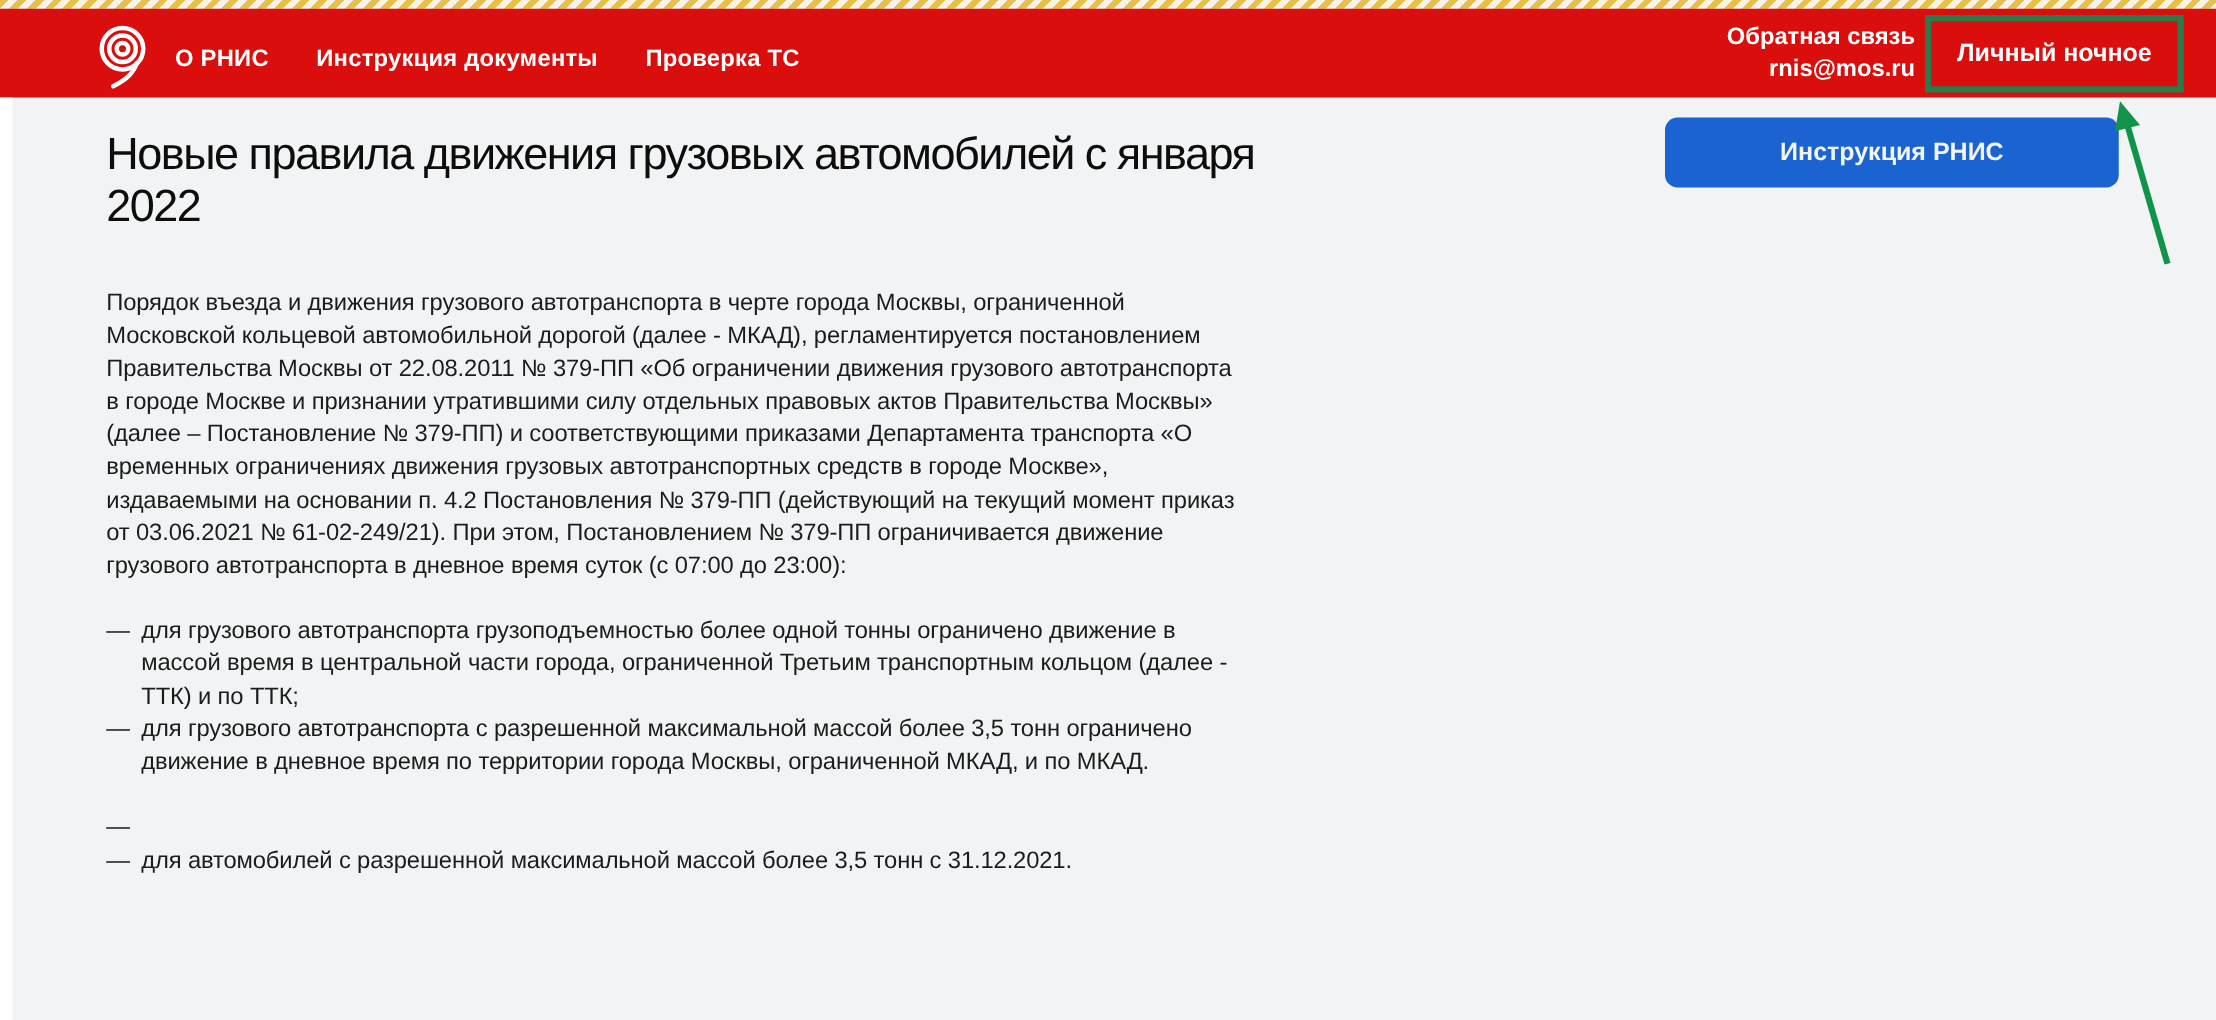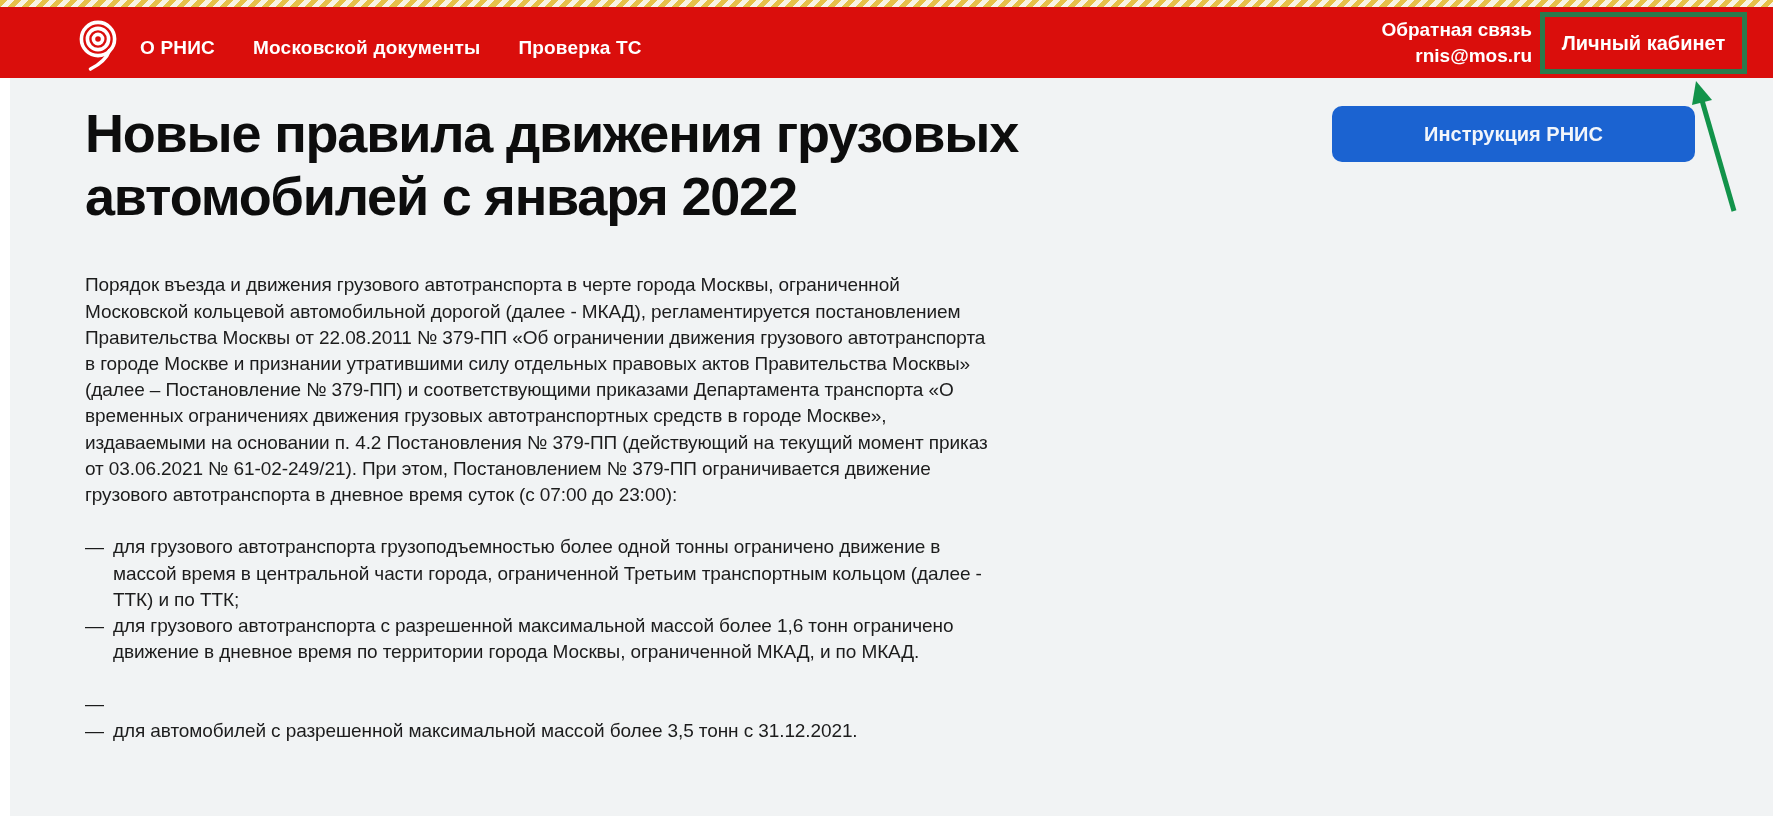--- a/index.html
+++ b/index.html
@@ -66,31 +66,31 @@
   .left-strip {
     position: absolute;
     left: 0; top: 78px;
     width: 10px; height: 738px;
     background: #ffffff;
   }
 
   .main { padding: 24px 0 0 85px; }
 
   .page-title {
-    font-size: 54px;
-    font-weight: 700;
+    font-size: 36px;
+    font-weight: 400;
     letter-spacing: -1.2px;
     line-height: 1.17;
     color: #0d0d0d;
     max-width: 1000px;
   }
 
   .instruction-btn {
     position: absolute;
-    left: 1332px; top: 106px;
+    left: 1332px; top: 94px;
     width: 363px; height: 56px;
     background: #1b63d1;
     color: #f2f6fb;
     border: none;
     border-radius: 10px;
     font-family: "Liberation Sans", sans-serif;
     font-size: 20px;
     font-weight: 700;
     cursor: pointer;
   }
@@ -129,50 +129,50 @@
           <circle cx="20" cy="20" r="4.6"></circle>
           <circle cx="20" cy="20" r="10.6"></circle>
           <circle cx="20" cy="20" r="16.6"></circle>
           <path d="M 31.5 31.5 C 28.5 40 22.5 45 12.5 50"></path>
         </g>
       </svg>
     </div>
 
     <nav class="nav">
       <a href="#">О РНИС</a>
-      <a href="#">Московской документы</a>
+      <a href="#">Инструкция документы</a>
       <a href="#">Проверка ТС</a>
     </nav>
 
     <div class="feedback">
       <div>Обратная связь</div>
       <div>rnis@mos.ru</div>
     </div>
 
     <div class="account-box">
-      <a href="#">Личный кабинет</a>
+      <a href="#">Личный ночное</a>
     </div>
   </header>
 
   <div class="left-strip"></div>
 
   <main class="main">
     <h1 class="page-title">Новые правила движения грузовых автомобилей с января 2022</h1>
 
     <article class="article">
       <p>Порядок въезда и движения грузового автотранспорта в черте города Москвы, ограниченной Московской кольцевой автомобильной дорогой (далее - МКАД), регламентируется постановлением Правительства Москвы от 22.08.2011 № 379-ПП «Об ограничении движения грузового автотранспорта в городе Москве и признании утратившими силу отдельных правовых актов Правительства Москвы» (далее – Постановление № 379-ПП) и соответствующими приказами Департамента транспорта «О временных ограничениях движения грузовых автотранспортных средств в городе Москве», издаваемыми на основании п. 4.2 Постановления № 379-ПП (действующий на текущий момент приказ от 03.06.2021 № 61-02-249/21). При этом, Постановлением № 379-ПП ограничивается движение грузового автотранспорта в дневное время суток (с 07:00 до 23:00):</p>
 
       <div class="list">
         <div class="list-item">
           <span class="dash">—</span>
           <span>для грузового автотранспорта грузоподъемностью более одной тонны ограничено движение в массой время в центральной части города, ограниченной Третьим транспортным кольцом (далее - ТТК) и по ТТК;</span>
         </div>
         <div class="list-item">
           <span class="dash">—</span>
-          <span>для грузового автотранспорта с разрешенной максимальной массой более 1,6 тонн ограничено движение в дневное время по территории города Москвы, ограниченной МКАД, и по МКАД.</span>
+          <span>для грузового автотранспорта с разрешенной максимальной массой более 3,5 тонн ограничено движение в дневное время по территории города Москвы, ограниченной МКАД, и по МКАД.</span>
         </div>
       </div>
 
 
       <div class="list">
         <div class="list-item">
           <span class="dash">—</span>
         </div>
         <div class="list-item">
           <span class="dash">—</span>

